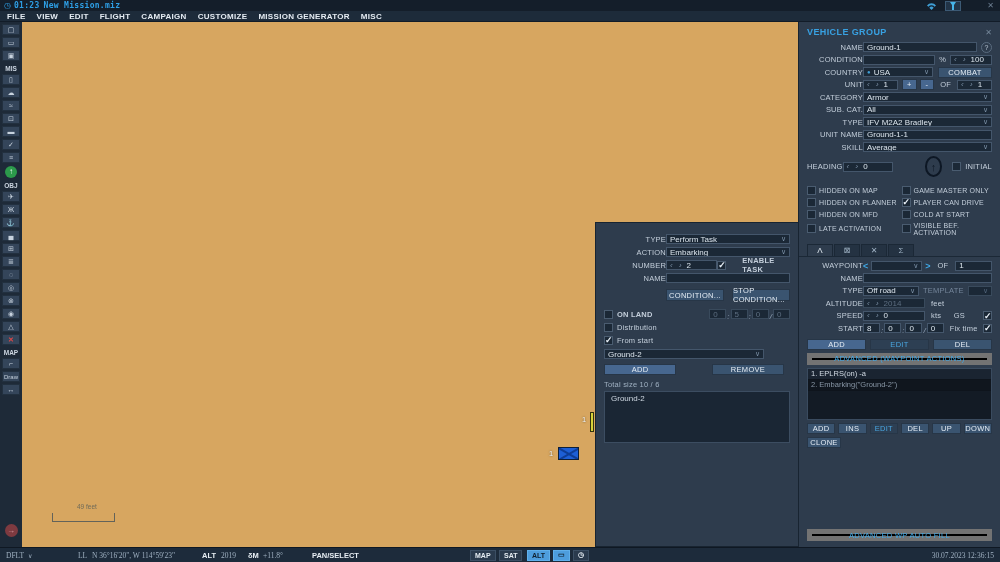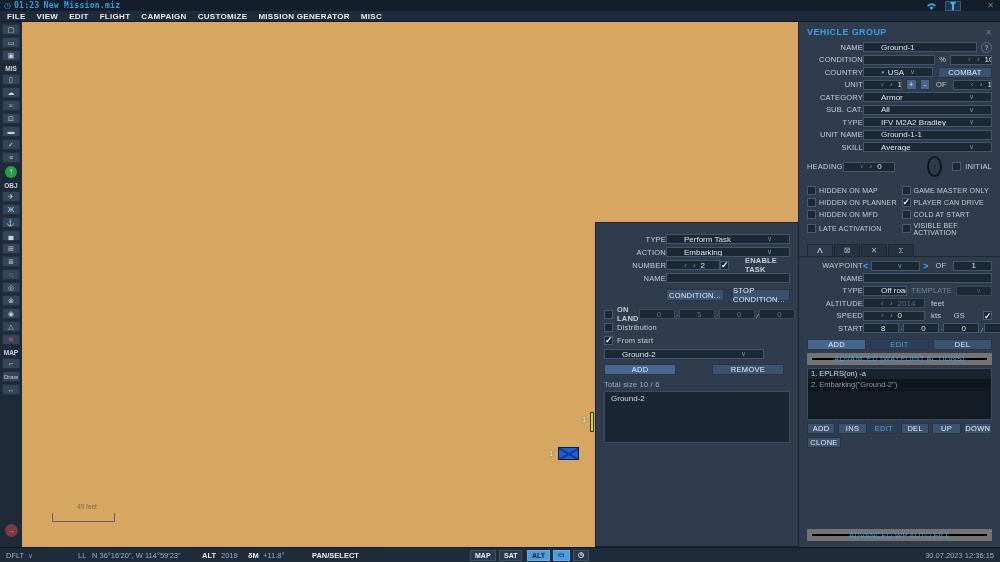--- a/index.html
+++ b/index.html
@@ -35,21 +35,21 @@
   #map-unit { position:absolute; left:536px; top:425px; width:21px; height:13px; background:#1d5fd6; border:1px solid #0c1f3a; overflow:hidden; }
   #map-unit i { position:absolute; left:-3px; top:5px; width:26px; height:1.5px; background:#0e3d96; }
   #map-unit i.a { transform:rotate(30deg); }
   #map-unit i.b { transform:rotate(-30deg); }
   #map-unit-label { position:absolute; left:527px; top:427px; font-size:7.5px; color:#f2f5f8; text-shadow:0 0 2px #4a3a1a; }
   #map-wp { position:absolute; left:568px; top:390px; width:4px; height:20px; background:#d8d23a; border:1px solid #32320f; }
   #map-wp-label { position:absolute; left:560px; top:393px; font-size:7.5px; color:#f2f5f8; text-shadow:0 0 2px #4a3a1a; }
 
   
   .lbl { color:#c3ceda; font-size:7.5px; letter-spacing:.2px; }
-  .input { background:#1b2836; border:1px solid #44566b; color:#dbe4ec; font-size:8px; height:10px; display:flex; align-items:center; padding:0 17px; overflow:hidden; white-space:nowrap; }
+  .input { background:#1b2836; border:1px solid #44566b; color:#dbe4ec; font-size:8px; height:10px; display:flex; align-items:center; padding:0 3px; overflow:hidden; white-space:nowrap; }
   .dd::after { content:"∨"; margin-left:auto; color:#7b90a6; font-size:7px; padding-left:2px; }
   .disabled { color:#5d6e80; border-color:#394a5c; }
   .disabled::after { color:#51647a; }
   .spin-arrows { color:#7e92a8; margin-right:3px; font-size:8px; letter-spacing:2px; flex:none; }
   .btn { background:#3a5470; border:1px solid #273647; color:#e4ecf4; font-weight:normal; font-size:7.5px; display:flex; align-items:center; justify-content:center; height:11px; letter-spacing:.3px; cursor:default; }
   .btn.primary { background:#47678f; }
   .btn.link { background:#000000; color:#3fa9e8; border:5px solid #737373; }
   .btn.ghost { background:#2d3f53; color:#49a6e0; }
   .checkbox { width:9px; height:9px; background:#1b2836; border:1px solid #4a5c70; display:inline-block; position:relative; flex:none; }
   .checkbox.checked::after { content:"✓"; position:absolute; left:0px; top:-1.5px; font-size:9px; font-weight:bold; color:#ecf3fa; }
@@ -87,21 +87,21 @@
   #clone-row { margin-top:3px; }
   #clone-row .btn { width:34px; }
   #autofill { margin-top:auto; margin-bottom:2px; height:12px; }
 
   .compassrow { height:24px; display:flex; align-items:center; margin-bottom:2px; }
   #compass { width:21px; height:21px; border:2px solid #0d1724; border-radius:50%; display:flex; align-items:center; justify-content:center; color:#0d1724; font-weight:bold; font-size:11px; margin-left:32px; }
 
   
   #statusbar { position:absolute; left:0; top:547px; width:1000px; height:15px; background:#1d2b3b; border-top:1px solid #0f1823; font-size:7.5px; }
   #statusbar > span, #statusbar > div { position:absolute; top:0; height:14px; display:flex; align-items:center; }
-  .sb-dim { color:#9fb0c1; }
+  .sb-dim { color:#9fb0c1;font-family:Liberation Serif, serif; }
   .sb-bold { color:#e6edf3; font-weight:bold; }
   .sb-btn { background:#2a3a4d; border:1px solid #3c4f64; color:#e6edf3; font-weight:bold; font-size:7px; height:11px !important; top:1.5px !important; padding:0 4px; }
   .sb-btn.active { background:#4d9ddd; color:#10202e; border-color:#5fb0ec; }
 </style>
 </head>
 <body>
 
 <div id="titlebar">
   <span class="tclock">◷</span>
   <span class="ttext">01:23</span>

